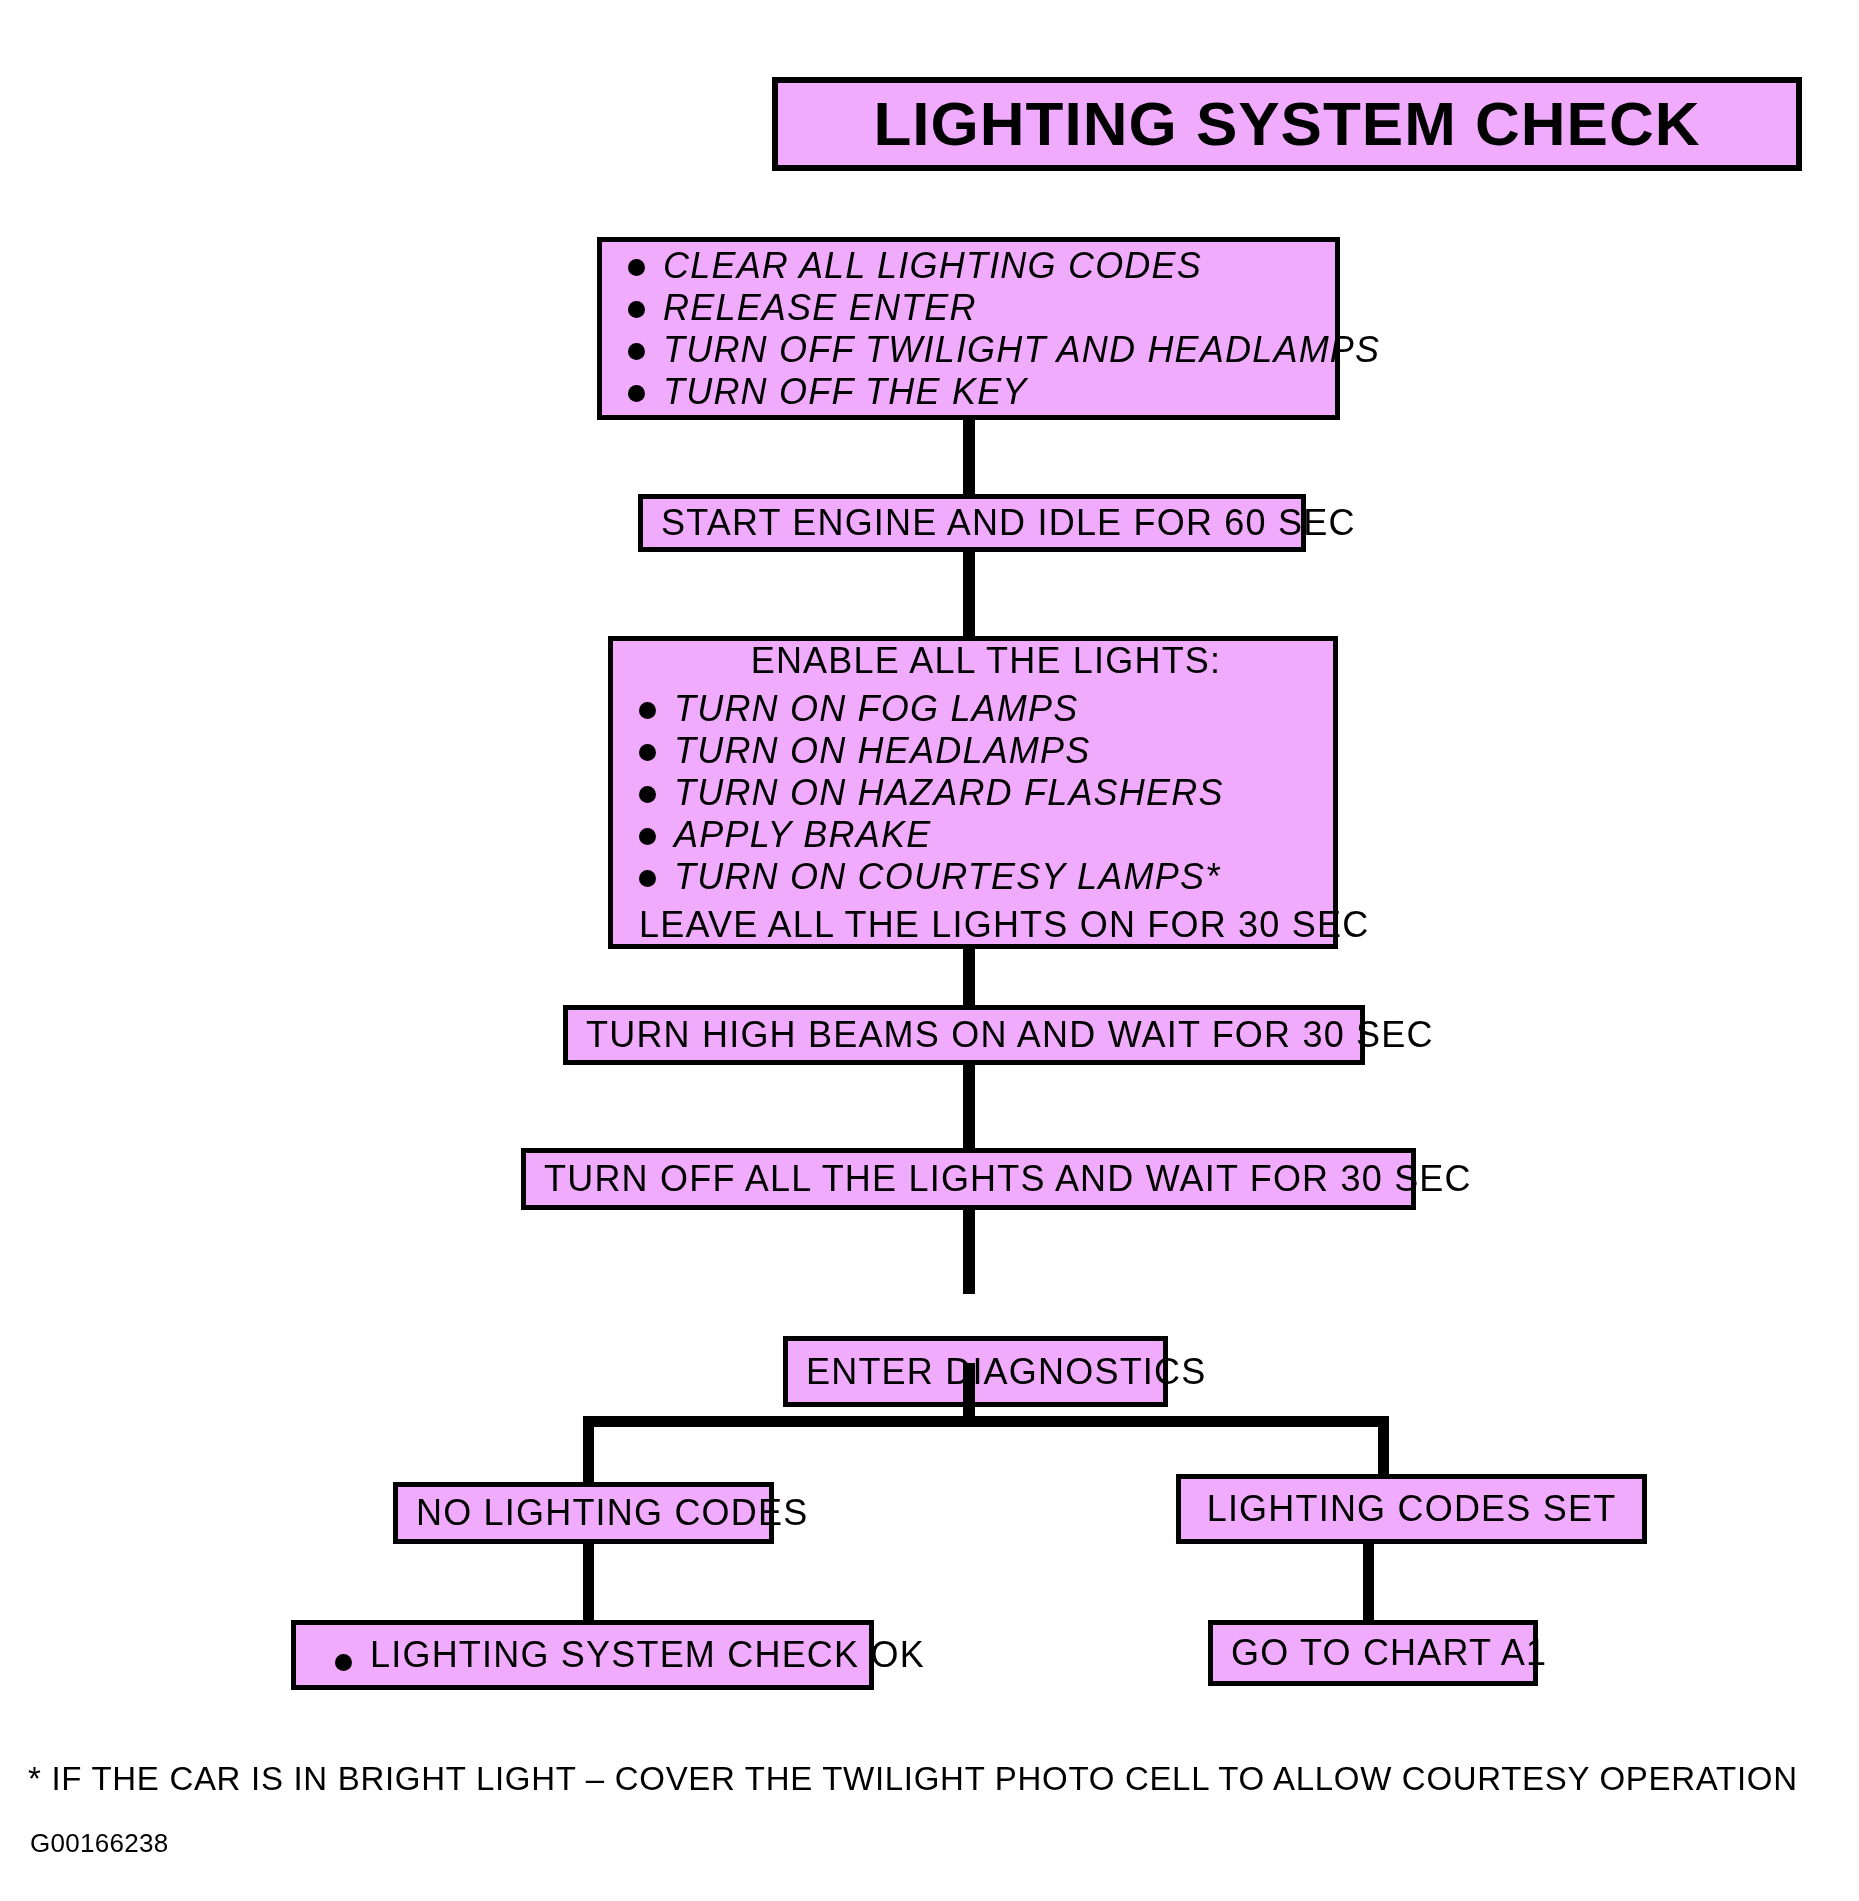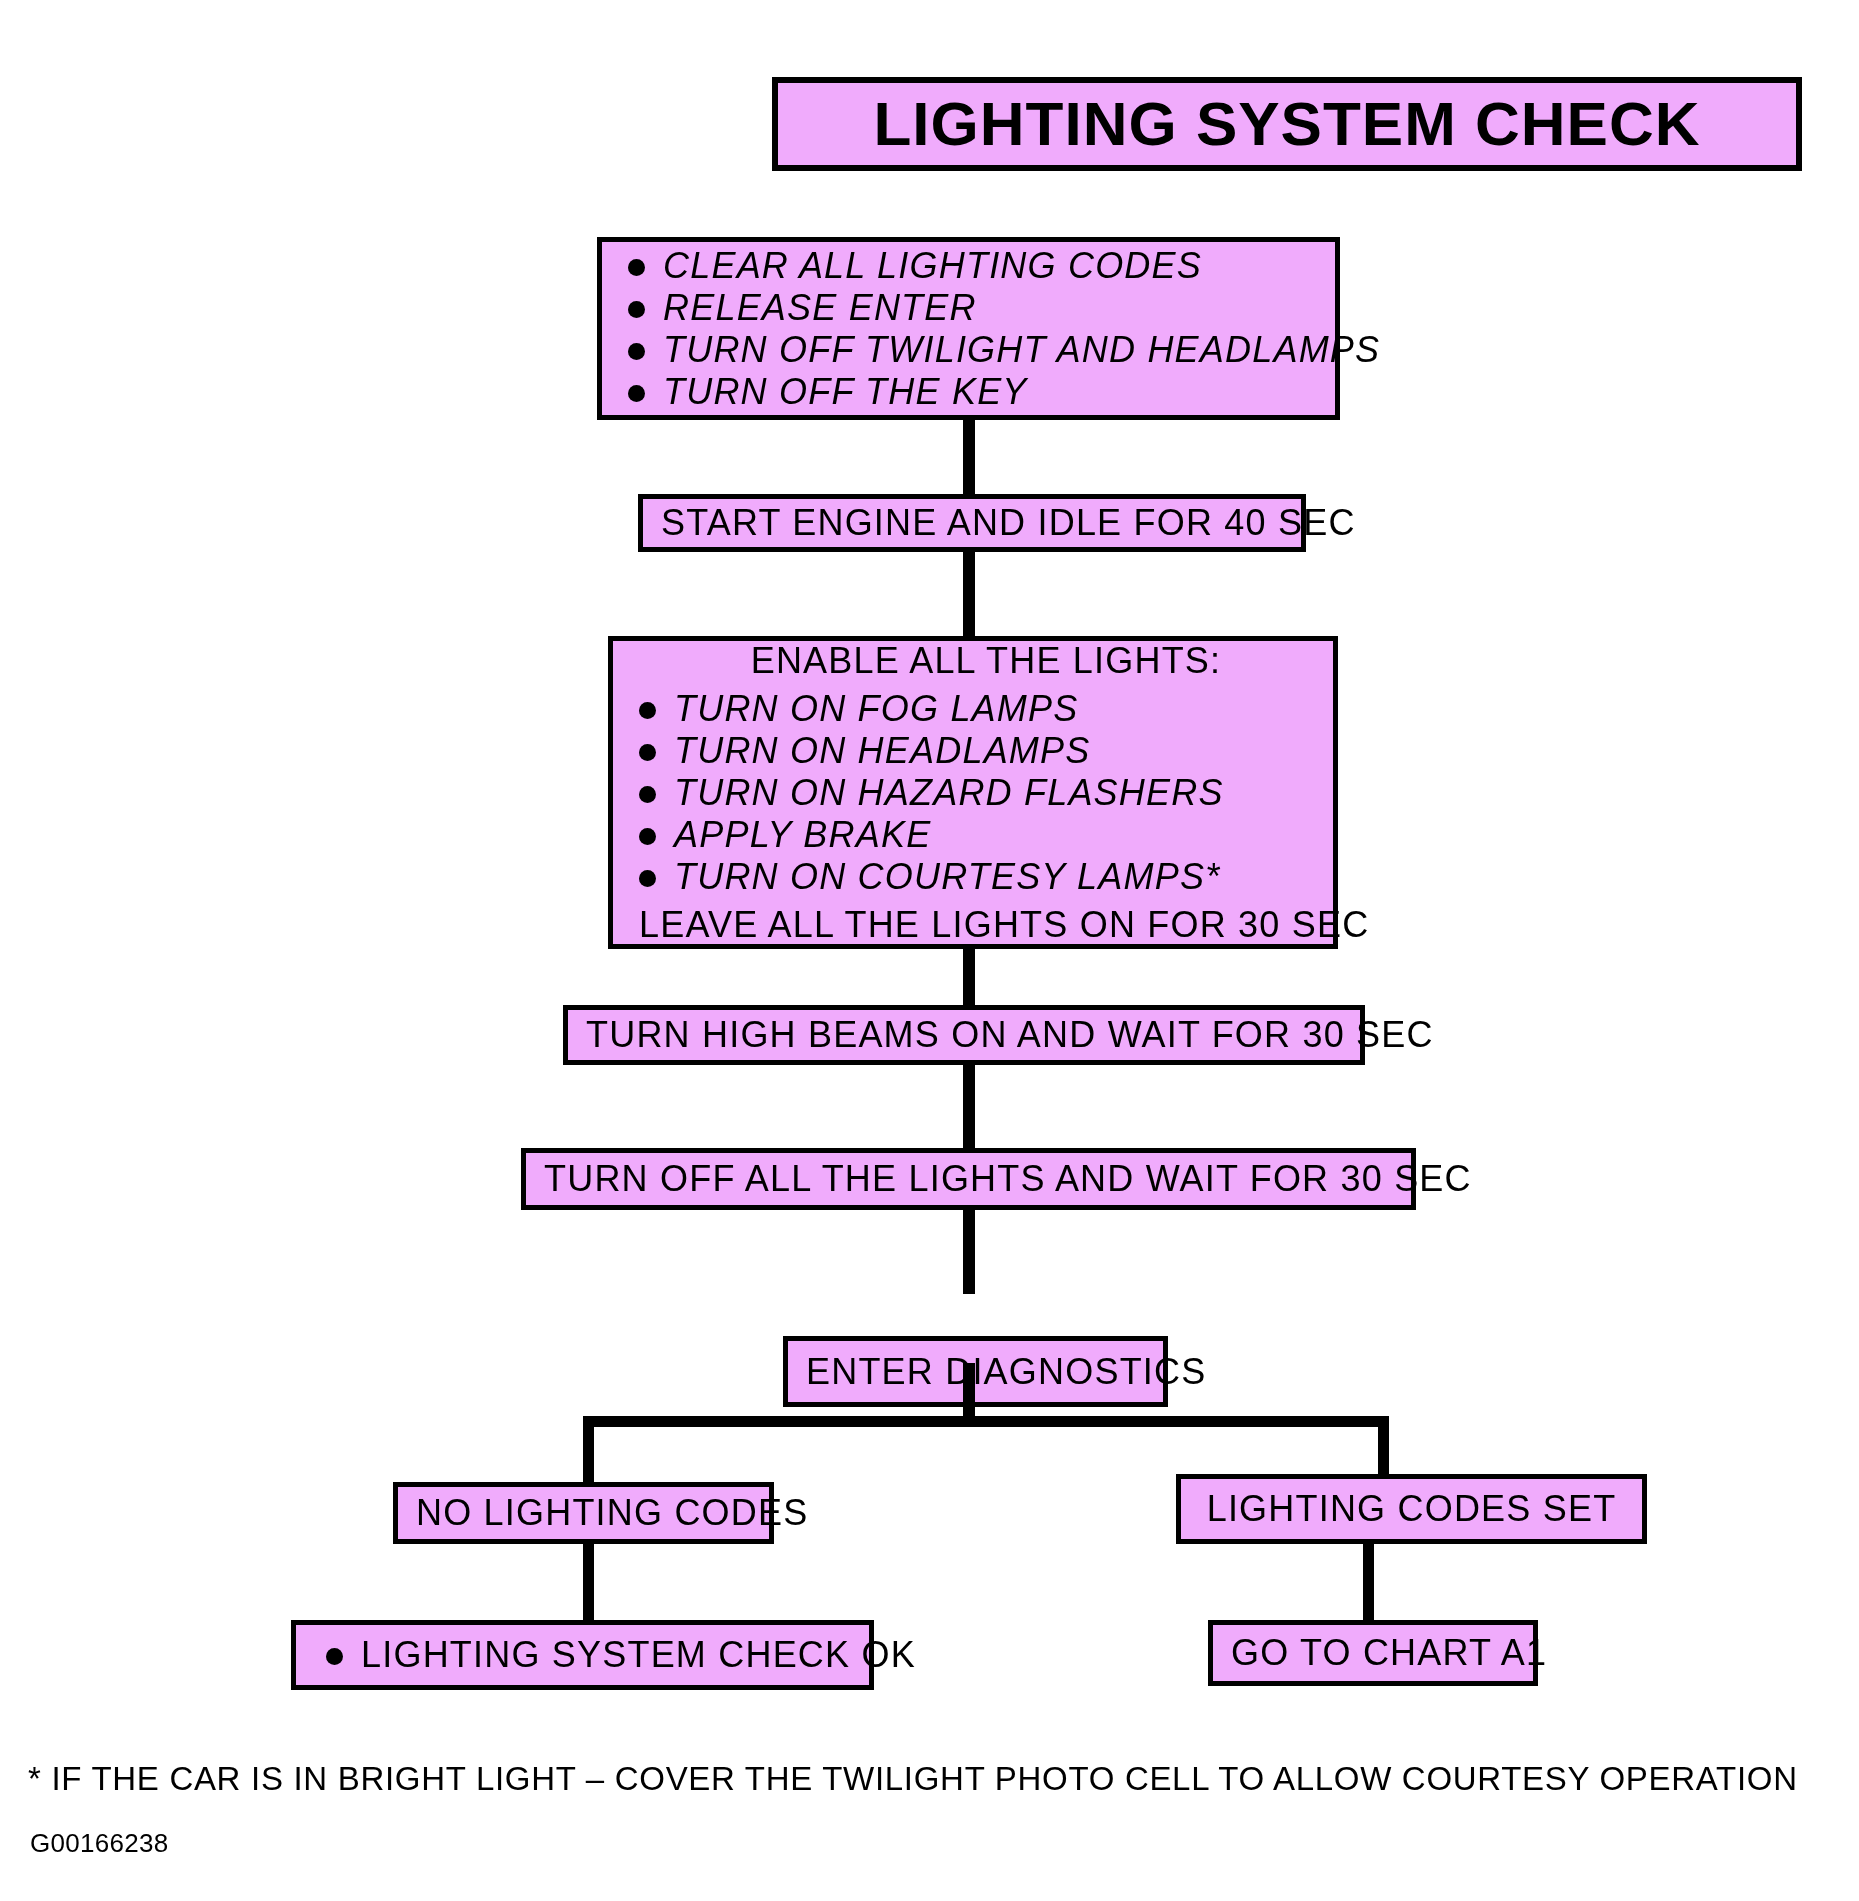--- a/index.html
+++ b/index.html
@@ -135,21 +135,21 @@
       <div class="li">
         <span class="bullet"></span>
         <span class="line">TURN OFF THE KEY</span>
       </div>
     </div>
   </div>
 
   <div class="conn" style="left:963px; top:420px; width:12px; height:76px;"></div>
 
   <div class="box" style="left:638px; top:494px; width:668px; height:58px;">
-    <div class="line center-line">START ENGINE AND IDLE FOR 40 SEC</div>
+    <div class="line center-line">START ENGINE AND IDLE FOR 60 SEC</div>
   </div>
 
   <div class="conn" style="left:963px; top:552px; width:12px; height:86px;"></div>
 
   <div class="box" style="left:608px; top:636px; width:730px; height:313px;">
     <div class="line plainline indent-line">ENABLE ALL THE LIGHTS:</div>
     <div class="list">
       <div class="li">
         <span class="bullet"></span>
         <span class="line">TURN ON FOG LAMPS</span>
@@ -206,21 +206,21 @@
 
   <div class="box" style="left:1176px; top:1474px; width:471px; height:70px;">
     <div class="line center-line">LIGHTING CODES SET</div>
   </div>
 
   <div class="conn" style="left:583px; top:1544px; width:11px; height:78px;"></div>
 
   <div class="conn" style="left:1363px; top:1544px; width:11px; height:78px;"></div>
 
   <div class="box" style="left:291px; top:1620px; width:583px; height:70px;">
-    <div class="li" style="margin:8px; padding-left:22px;">
+    <div class="li" style="margin:17px; padding-left:22px;align-items:flex-end;">
       <span class="bullet"></span>
       <span class="line">LIGHTING SYSTEM CHECK OK</span>
     </div>
   </div>
 
   <div class="box" style="left:1208px; top:1620px; width:330px; height:66px;">
     <div class="line center-line">GO TO CHART A1</div>
   </div>
 
   <div class="footnote" style="left:28px; top:1760px;">* IF THE CAR IS IN BRIGHT LIGHT – COVER THE TWILIGHT PHOTO CELL TO ALLOW COURTESY OPERATION</div>

